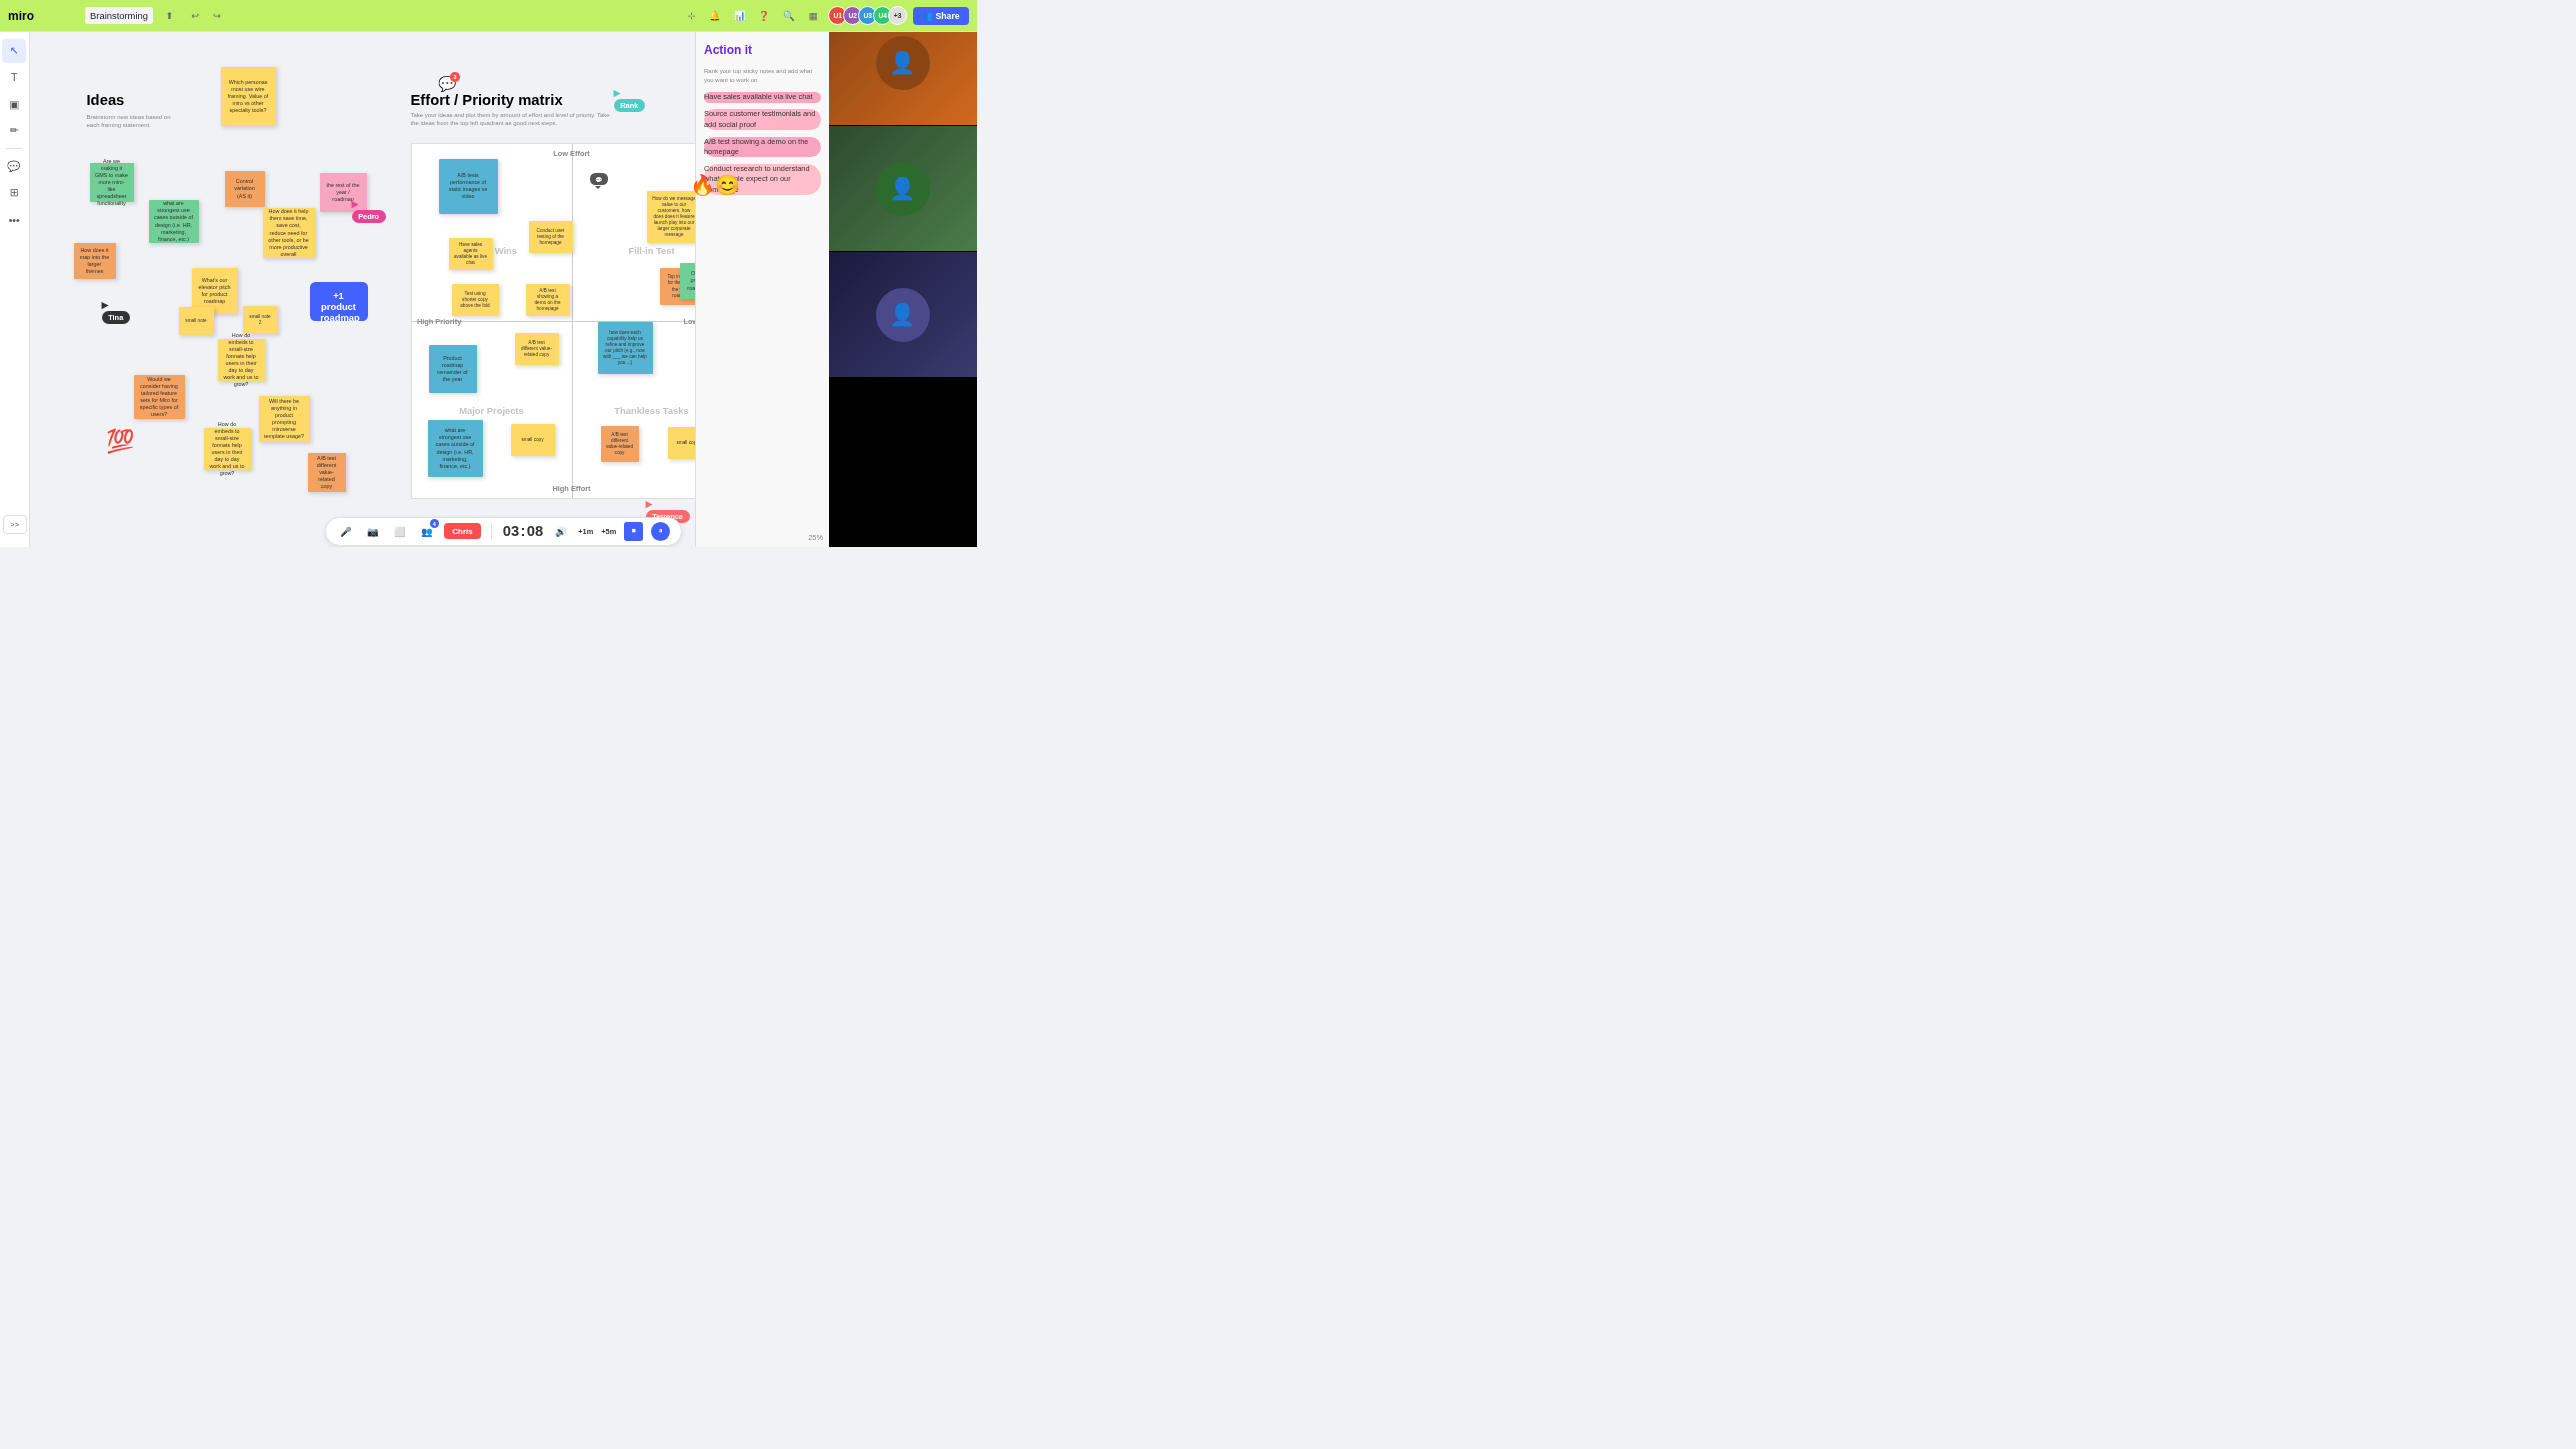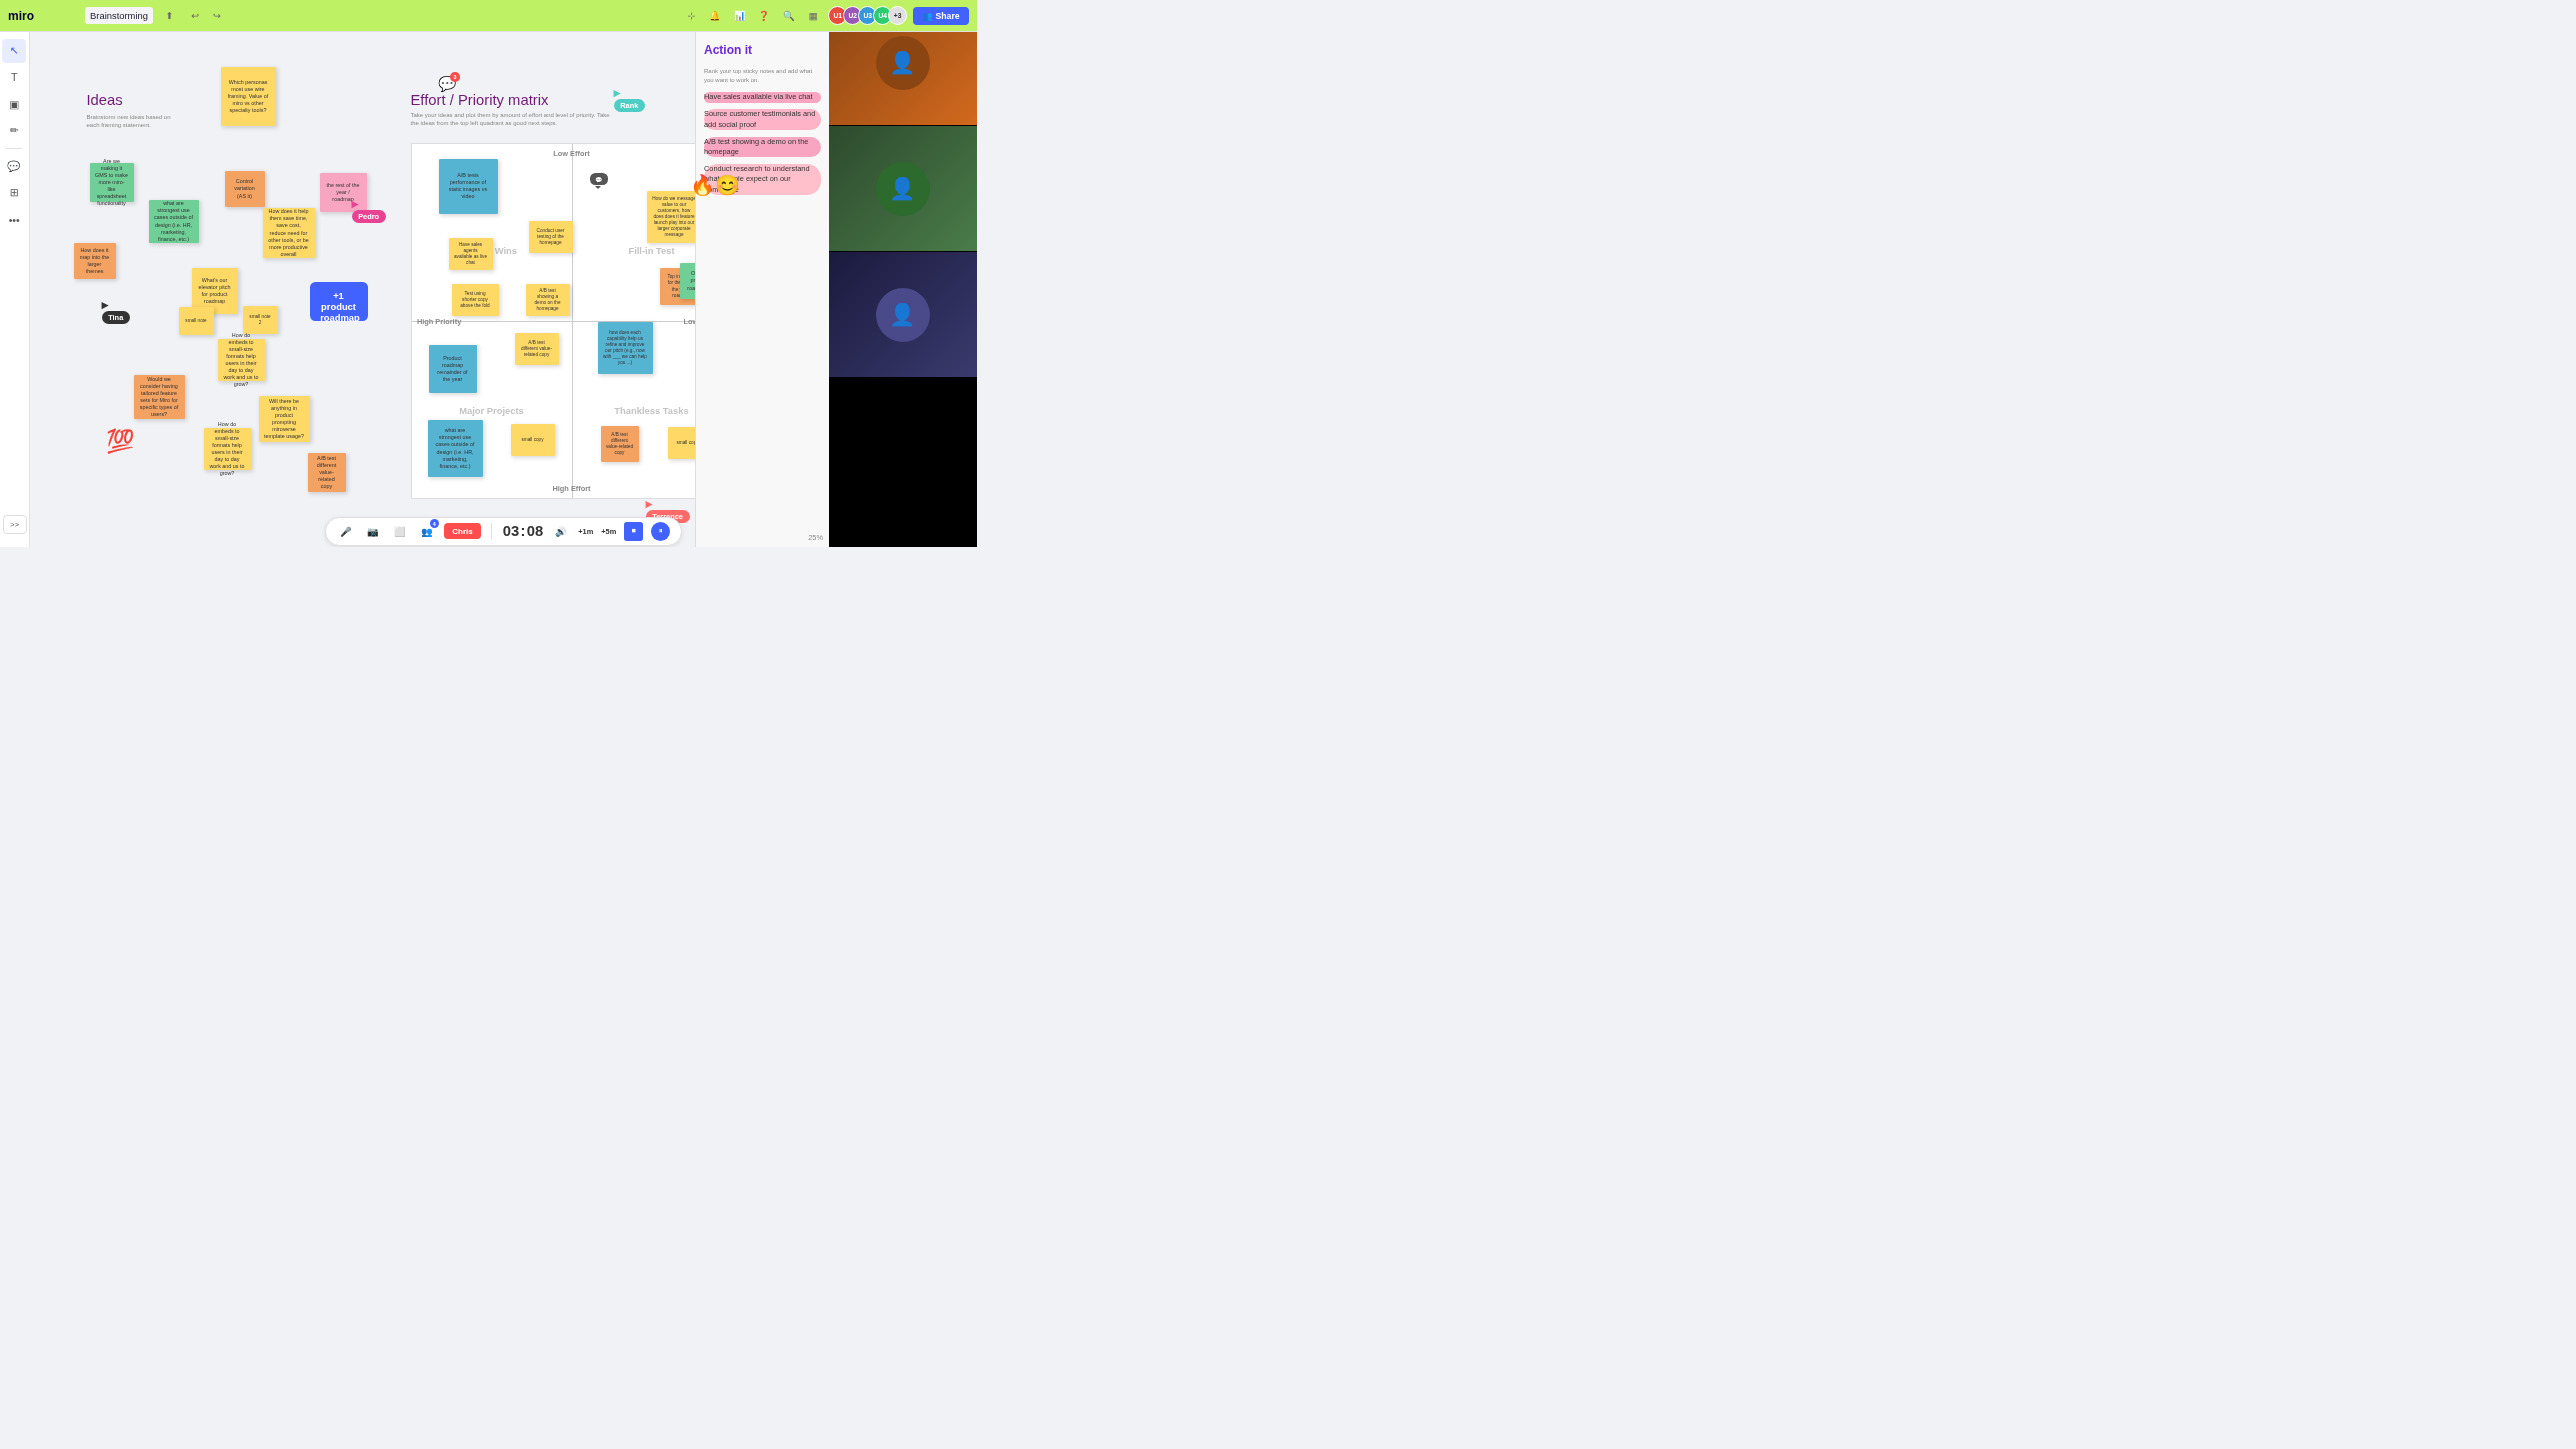--- a/index.html
+++ b/index.html
@@ -183,22 +183,22 @@
     .sticky-yellow { background: #ffd966; }
     .sticky-orange { background: #f4a261; }
     .sticky-green { background: #6fcf97; }
     .sticky-blue { background: #56b4d3; }
     .sticky-pink { background: #f8a5c2; }
 
     
     .section-header {
       position: absolute;
       font-size: 14.8px;
-      font-weight: 400;
-      color: #701a75;
+      font-weight: 700;
+      color: #000000;
     }
     .section-subtext {
       position: absolute;
       font-size: 6px;
       color: #888;
       line-height: 1.4;
     }
     .matrix-label {
       position: absolute;
       font-size: 7.4px;

